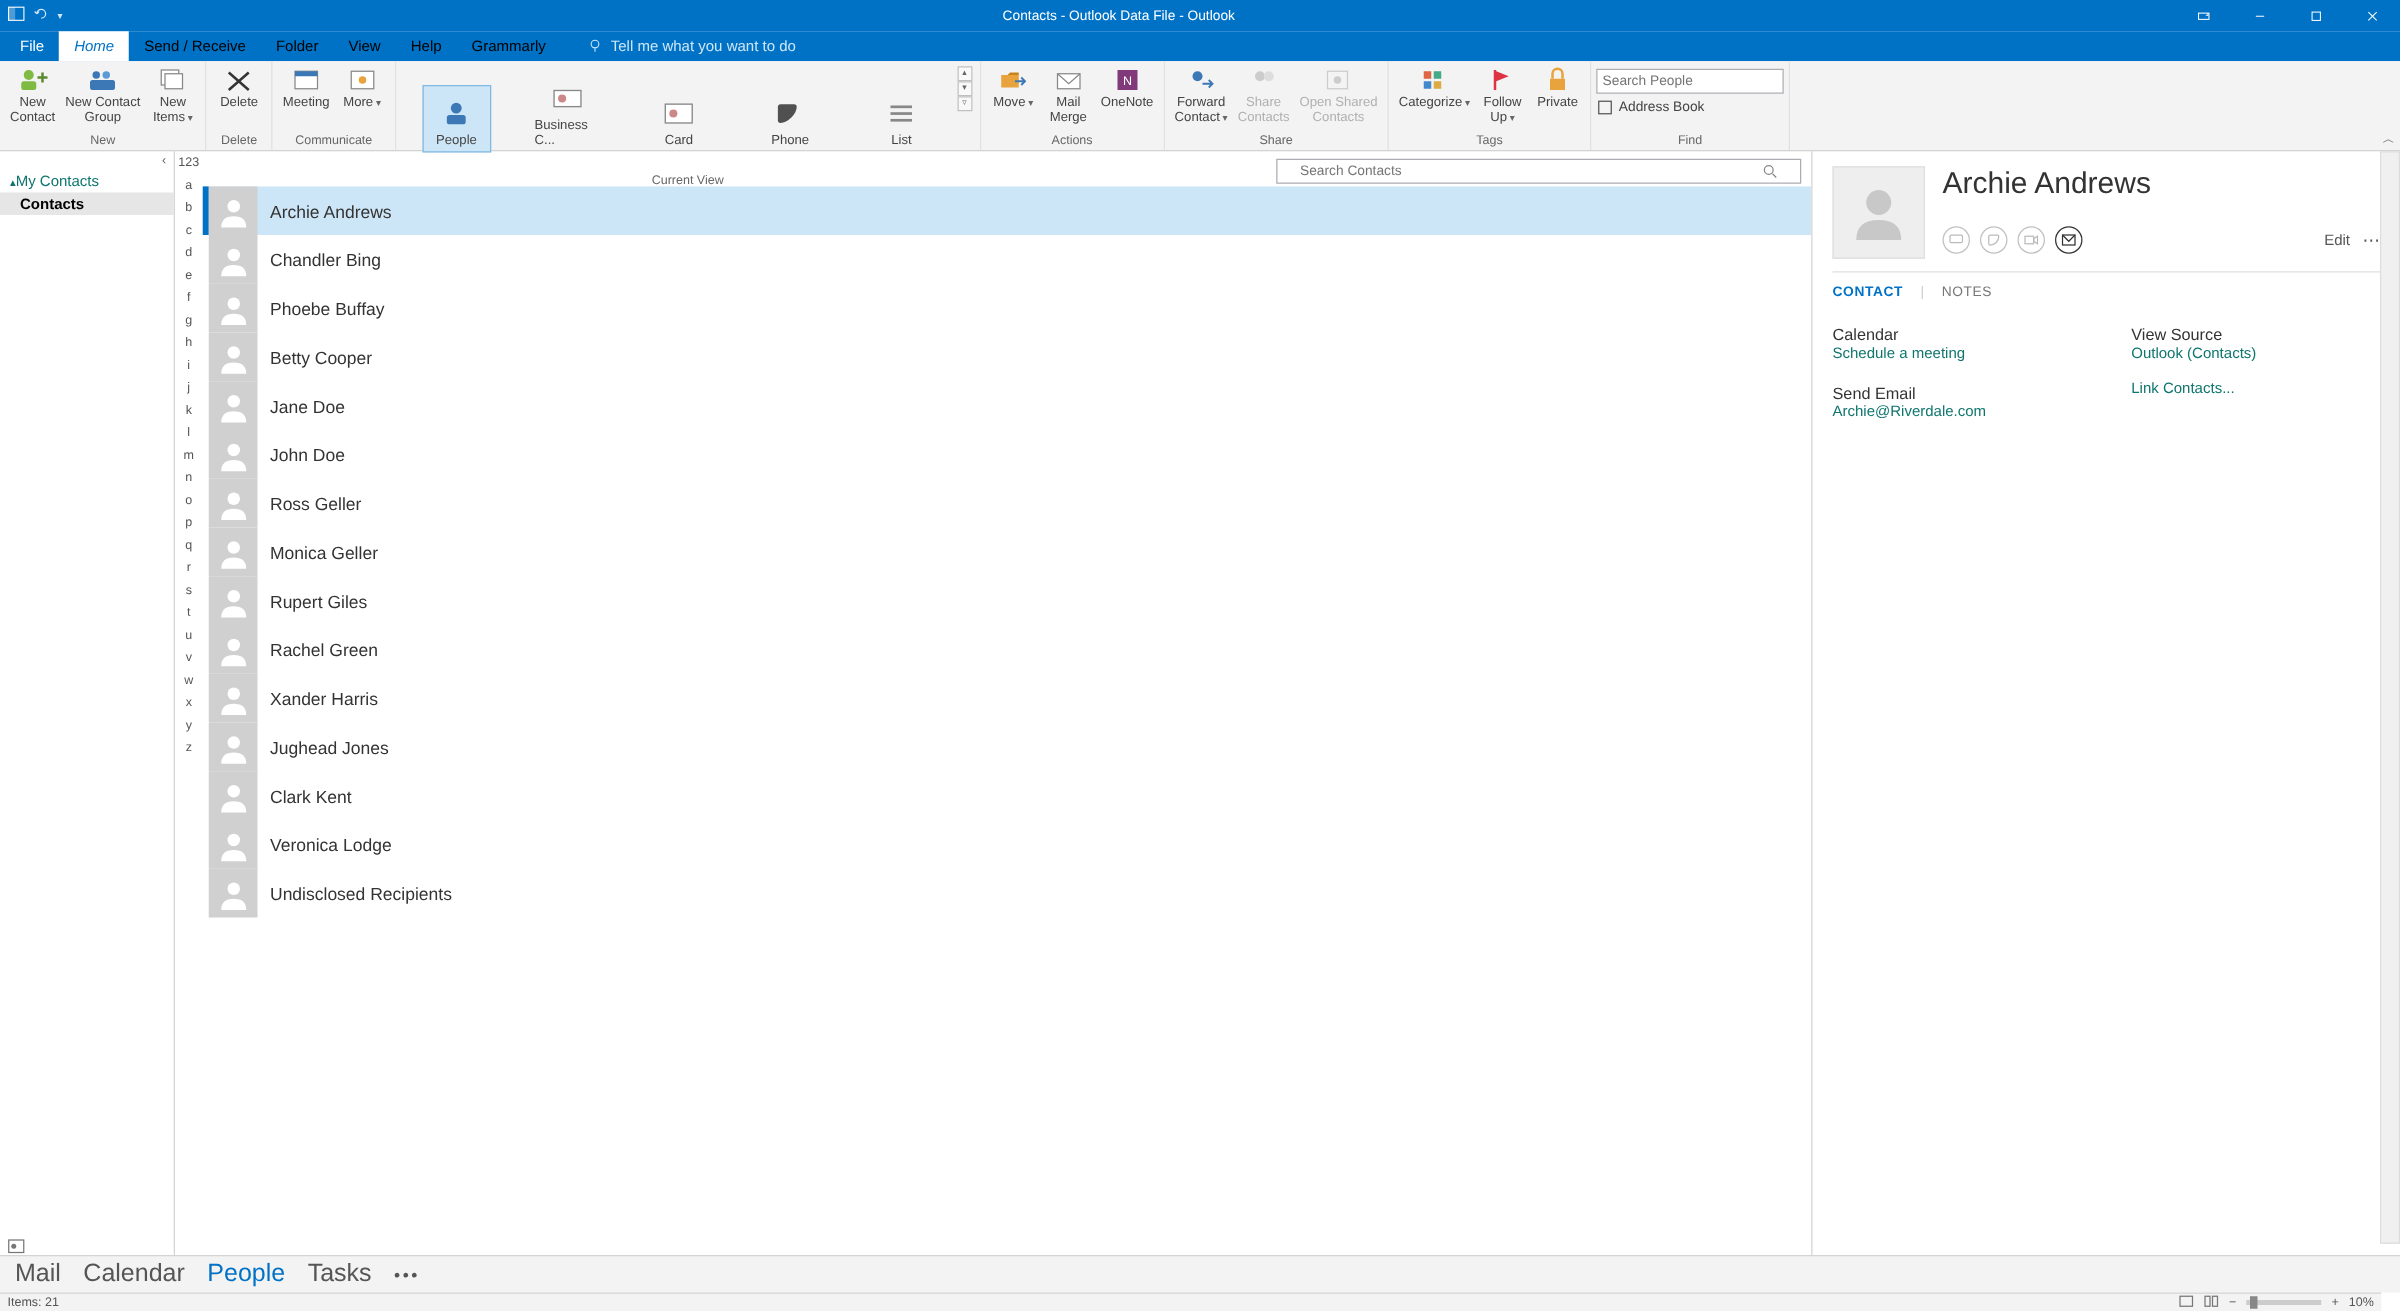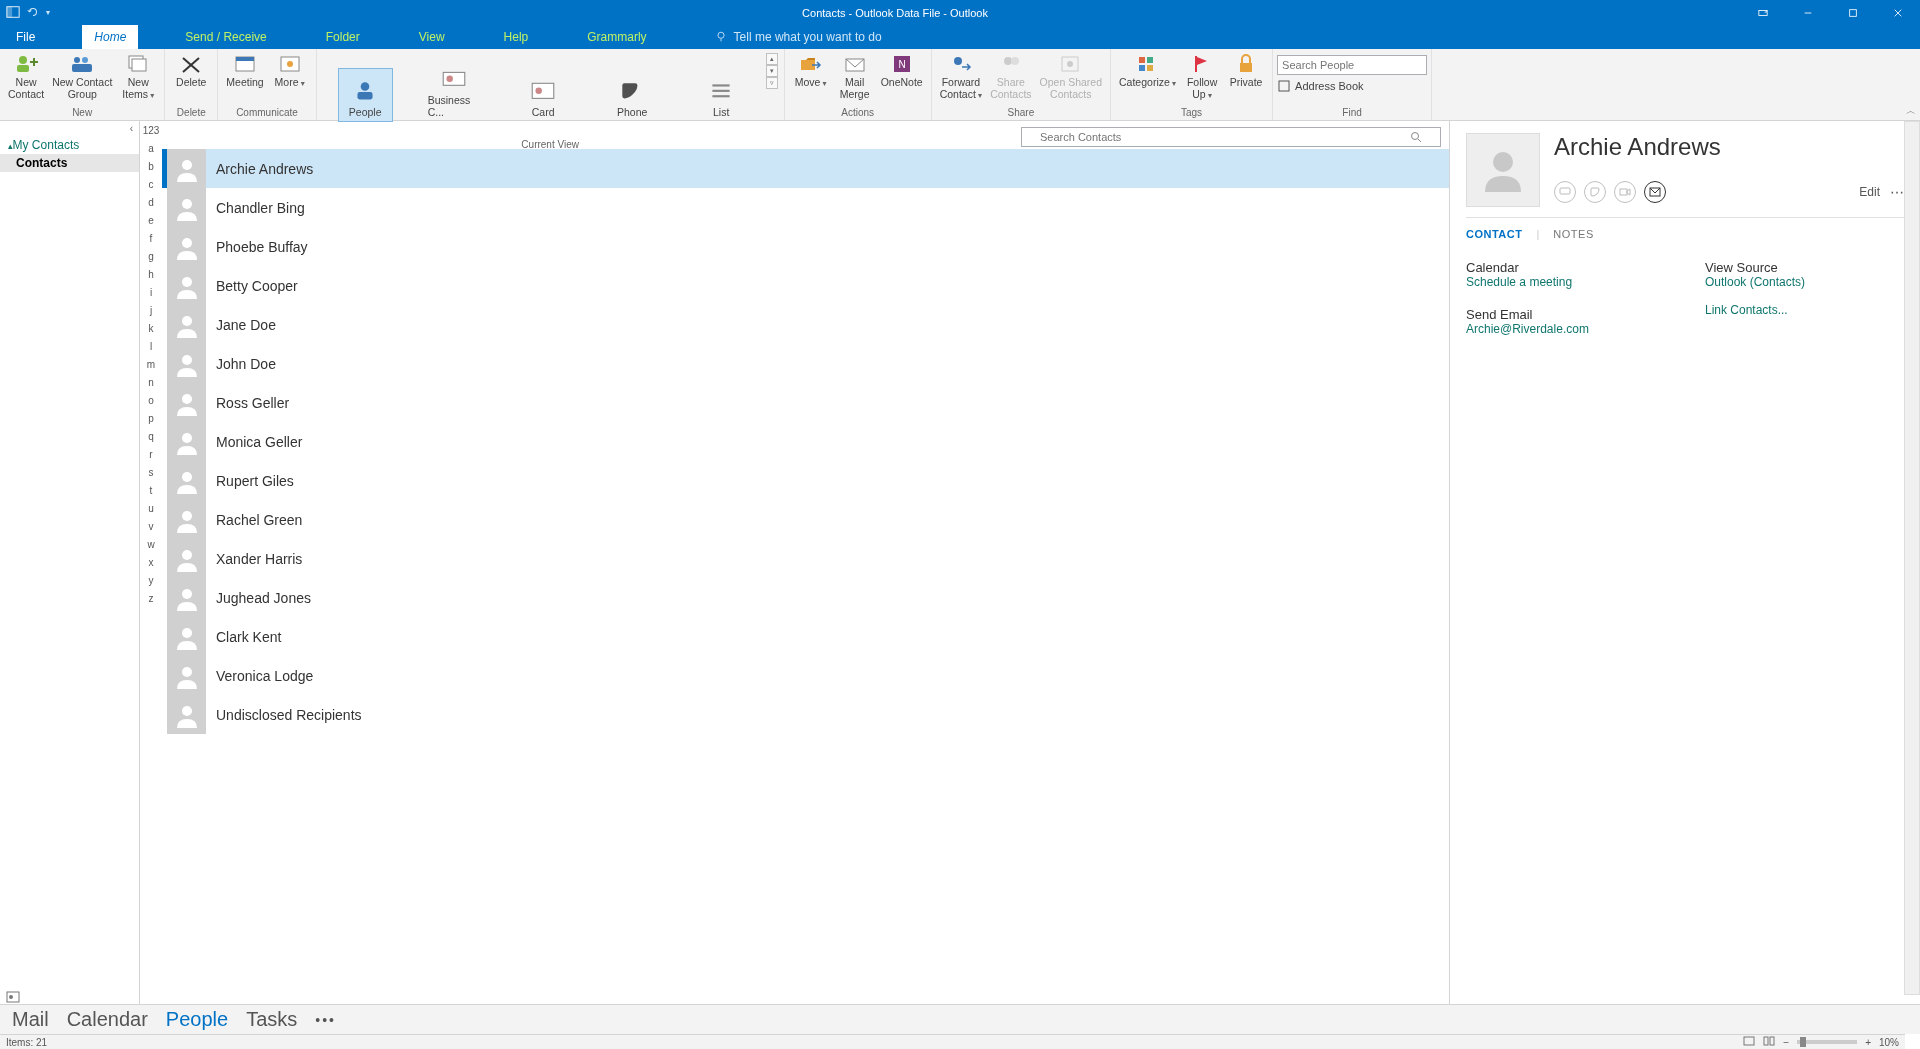--- a/index.html
+++ b/index.html
@@ -8,22 +8,22 @@
 
 .titlebar { height: 25px; background: #0072c6; color: #fff; display: flex; align-items: center; font-size: 11px; }
 .titlebar .qat { display: flex; align-items: center; gap: 6px; padding-left: 6px; }
 .titlebar .qat svg { width: 14px; height: 14px; }
 .titlebar .title { flex: 1; text-align: center; }
 .titlebar .winctrl { display: flex; }
 .titlebar .winctrl div { width: 45px; height: 25px; display: flex; align-items: center; justify-content: center; }
 .titlebar .winctrl svg { width: 10px; height: 10px; stroke: #fff; stroke-width: 1; fill: none; }
 
 
-.ribbon-tabs { height: 24px; background: #0072c6; display: flex; align-items: stretch; padding-left: 4px; font-size: 12px; gap: 35px; }
-.ribbon-tab { color: #bef264; padding: 0 12px; display: flex; align-items: center; cursor: pointer; }
+.ribbon-tabs { height: 24px; background: #0072c6; display: flex; align-items: stretch; padding-left: 4px; font-size: 12px; }
+.ribbon-tab { color: #000000; padding: 0 12px; display: flex; align-items: center; cursor: pointer; }
 .ribbon-tab.file { color: #fff; }
 .ribbon-tab.active { background: #fff; color: #0072c6; font-style: italic; }
 .tell-me { display: flex; align-items: center; color: #cfe6f7; padding-left: 20px; gap: 6px; }
 .tell-me svg { width: 14px; height: 14px; }
 
 
 .ribbon { height: 72px; background: #f3f3f3; border-bottom: 1px solid #d4d4d4; display: flex; position: relative; }
 .ribbon-group { border-right: 1px solid #e1e1e1; padding: 2px 4px 0 4px; display: flex; flex-direction: column; }
 .ribbon-group .buttons { flex: 1; display: flex; align-items: flex-start; }
 .ribbon-group .glabel { font-size: 10px; color: #666; text-align: center; padding-bottom: 2px; }

